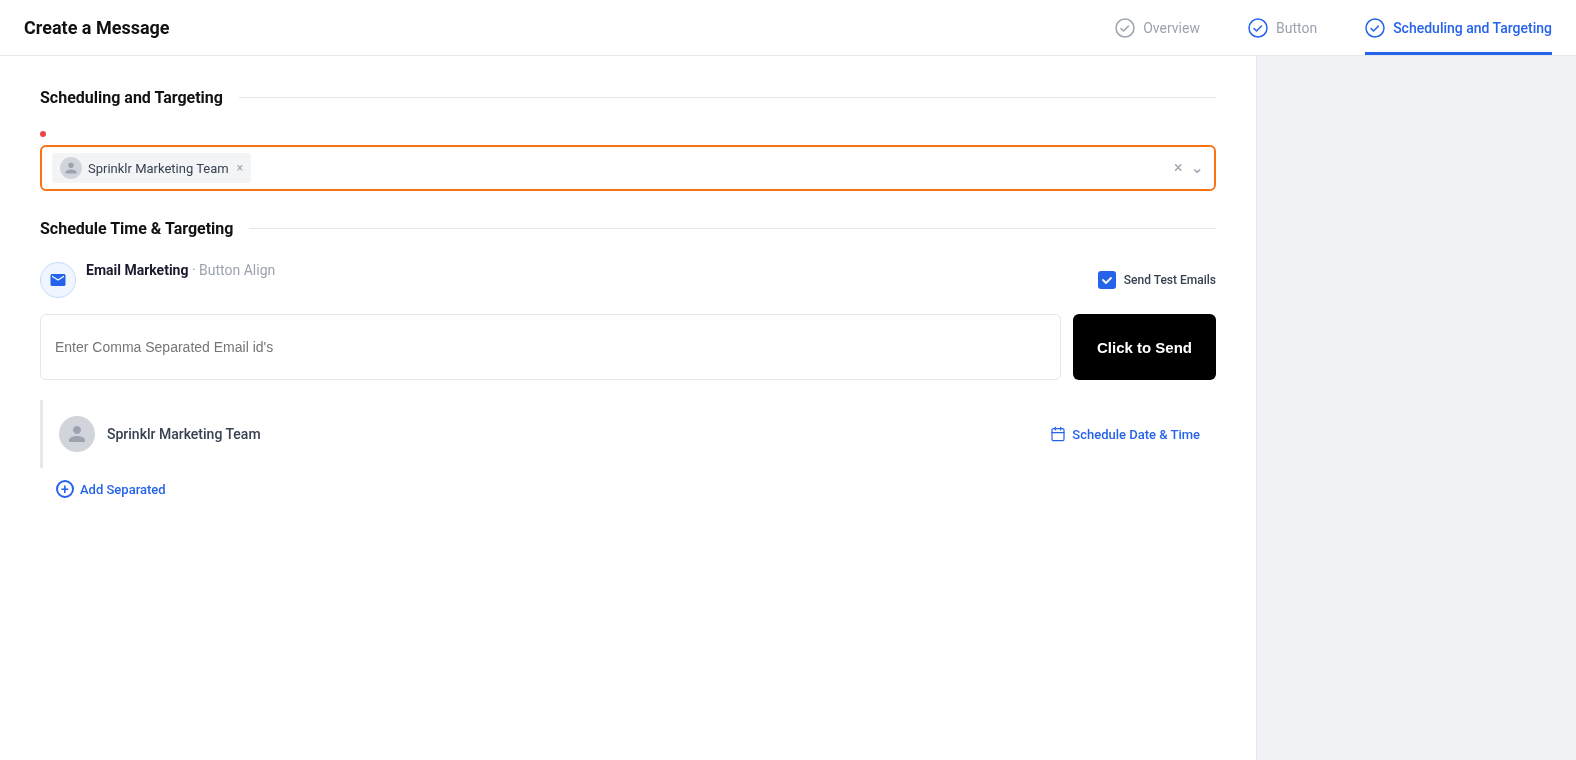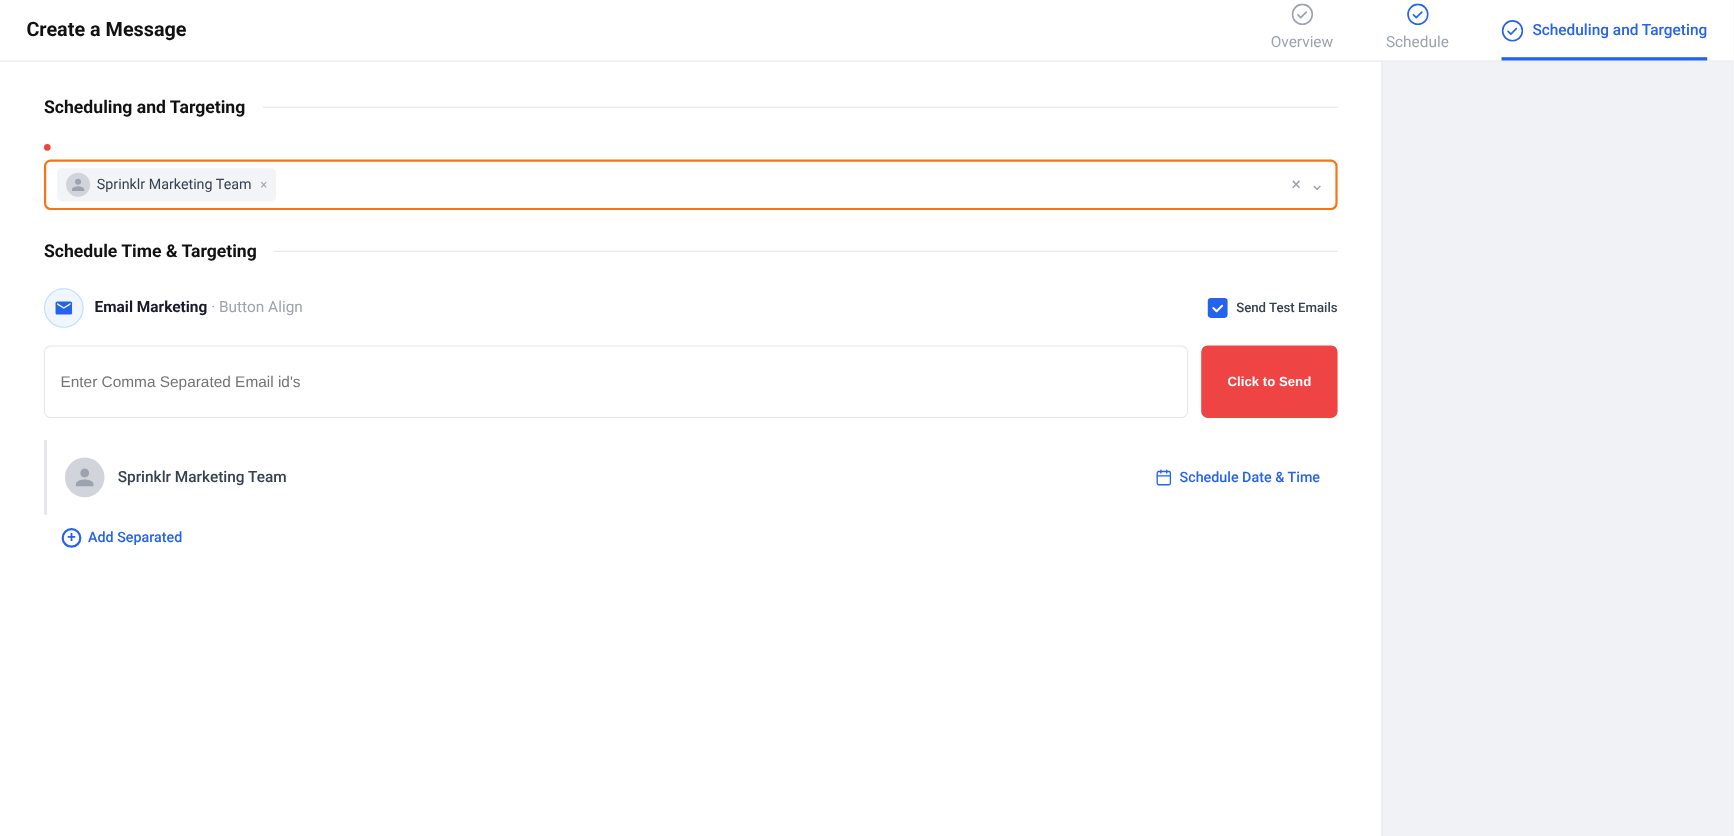--- a/index.html
+++ b/index.html
@@ -45,21 +45,20 @@
       border-bottom: 3px solid transparent;
       padding-top: 3px;
     }
     .step.active {
       color: #2563eb;
       border-bottom: 3px solid #2563eb;
       font-weight: 500;
     }
     .step.completed {
       color: #9ca3af;
-      flex-direction: column;
     }
     .step-icon {
       width: 20px;
       height: 20px;
       display: flex;
       align-items: center;
       justify-content: center;
     }
     .step-icon svg {
       width: 20px;
@@ -179,21 +178,20 @@
     
     .email-marketing-row {
       display: flex;
       align-items: center;
       justify-content: space-between;
       margin-bottom: 16px;
       margin-top: 8px;
     }
     .email-marketing-left {
       display: flex;
-      align-items: center;
       gap: 10px;
     }
     .email-icon-circle {
       width: 36px;
       height: 36px;
       border-radius: 50%;
       background: #eff6ff;
       border: 1px solid #bfdbfe;
       display: flex;
       align-items: center;
@@ -244,26 +242,26 @@
       flex: 1;
       border: 1px solid #e5e7eb;
       border-radius: 6px;
       padding: 24px 14px;
       font-size: 14px;
       color: #9ca3af;
       background: #fff;
       outline: none;
     }
     .click-to-send-btn {
-      background: #ef4444;
+      background: #000000;
       color: #fff;
       border: none;
       border-radius: 6px;
       padding: 10px 24px;
-      font-size: 12px;
+      font-size: 15px;
       font-weight: 600;
       cursor: pointer;
       white-space: nowrap;
     }
 
     
     .marketing-team-row {
       display: flex;
       align-items: center;
       justify-content: space-between;
@@ -346,21 +344,21 @@
       <span>Overview</span>
     </div>
 
     <div class="step completed">
       <span class="step-icon">
         <svg viewBox="0 0 20 20" fill="none" xmlns="http://www.w3.org/2000/svg">
           <circle cx="10" cy="10" r="9" stroke="#2563eb" stroke-width="1.5"></circle>
           <path d="M6 10.5l2.5 2.5 5-5" stroke="#2563eb" stroke-width="1.5" stroke-linecap="round" stroke-linejoin="round"></path>
         </svg>
       </span>
-      <span>Schedule</span>
+      <span>Button</span>
     </div>
 
     <div class="step active">
       <span class="step-icon">
         <svg viewBox="0 0 20 20" fill="none" xmlns="http://www.w3.org/2000/svg">
           <circle cx="10" cy="10" r="9" stroke="#2563eb" stroke-width="1.5"></circle>
           <path d="M6 10.5l2.5 2.5 5-5" stroke="#2563eb" stroke-width="1.5" stroke-linecap="round" stroke-linejoin="round"></path>
         </svg>
       </span>
       <span>Scheduling and Targeting</span>

